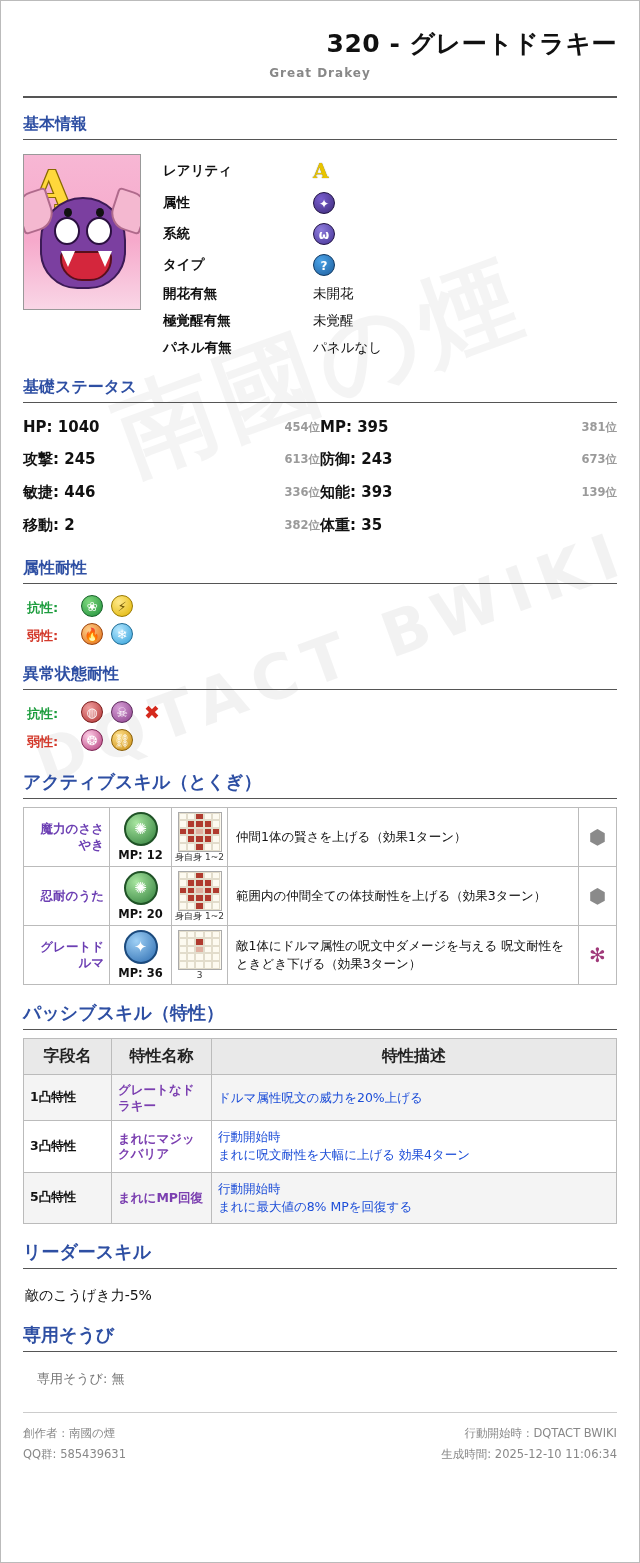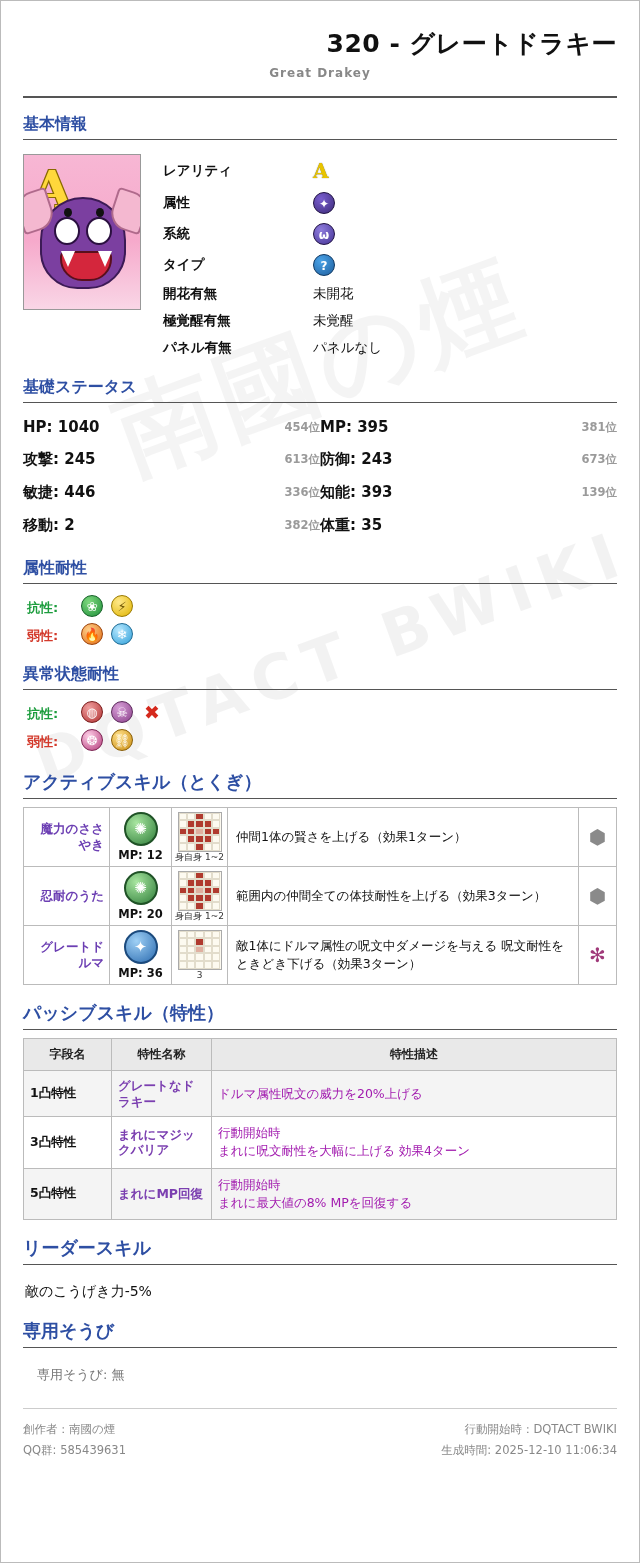--- a/index.html
+++ b/index.html
@@ -192,27 +192,27 @@
   .grid i.self { background: #e0b0a0; }
   .grid-cap { font-size: 9px; color: #333; margin-top: 1px; line-height: 1.1; }
   td.sk-desc { padding: 6px 8px; font-size: 12.5px; line-height: 1.45; color: #111; }
   td.sk-tag { width: 38px; text-align: center; }
   .hexicon { font-size: 20px; color: #8a8a8a; }
   .flower { font-size: 20px; color: #a03a7a; }
 
   
   table.passive { width: 100%; border-collapse: collapse; border: 1px solid #999; }
   table.passive th {
-    background: #e9e9e9; font-size: 12px; padding: 7px 6px; border: 1px solid #bbb; color: #222;
+    background: #e9e9e9; font-size: 16px; padding: 7px 6px; border: 1px solid #bbb; color: #222;
   }
   table.passive td { border: 1px solid #bbb; font-size: 12.5px; padding: 7px 6px; vertical-align: middle; }
   table.passive tr:nth-child(even) td { background: #f4f4f4; }
   td.p-field { width: 88px; font-weight: bold; color: #111; }
   td.p-name  { width: 100px; font-weight: bold; color: #7b3fb0; line-height: 1.25; }
-  td.p-desc  { line-height: 1.45; color: #a21caf; white-space: pre-line; }
+  td.p-desc  { line-height: 1.45; color: #1d4ed8; white-space: pre-line; }
 
   .leader-text { font-size: 14px; color: #111; padding: 10px 2px 2px 2px; }
   .equip-text { font-size: 13px; color: #777; padding: 10px 2px 2px 14px; }
 
   
   .footer { margin-top: 22px; border-top: 1px solid #ccc; padding-top: 10px; display: flex; justify-content: space-between; font-size: 11.5px; color: #888; }
   .footer .l div, .footer .r div { padding: 3px 0; }
   .footer .r { text-align: right; }
 </style>
 </head>

